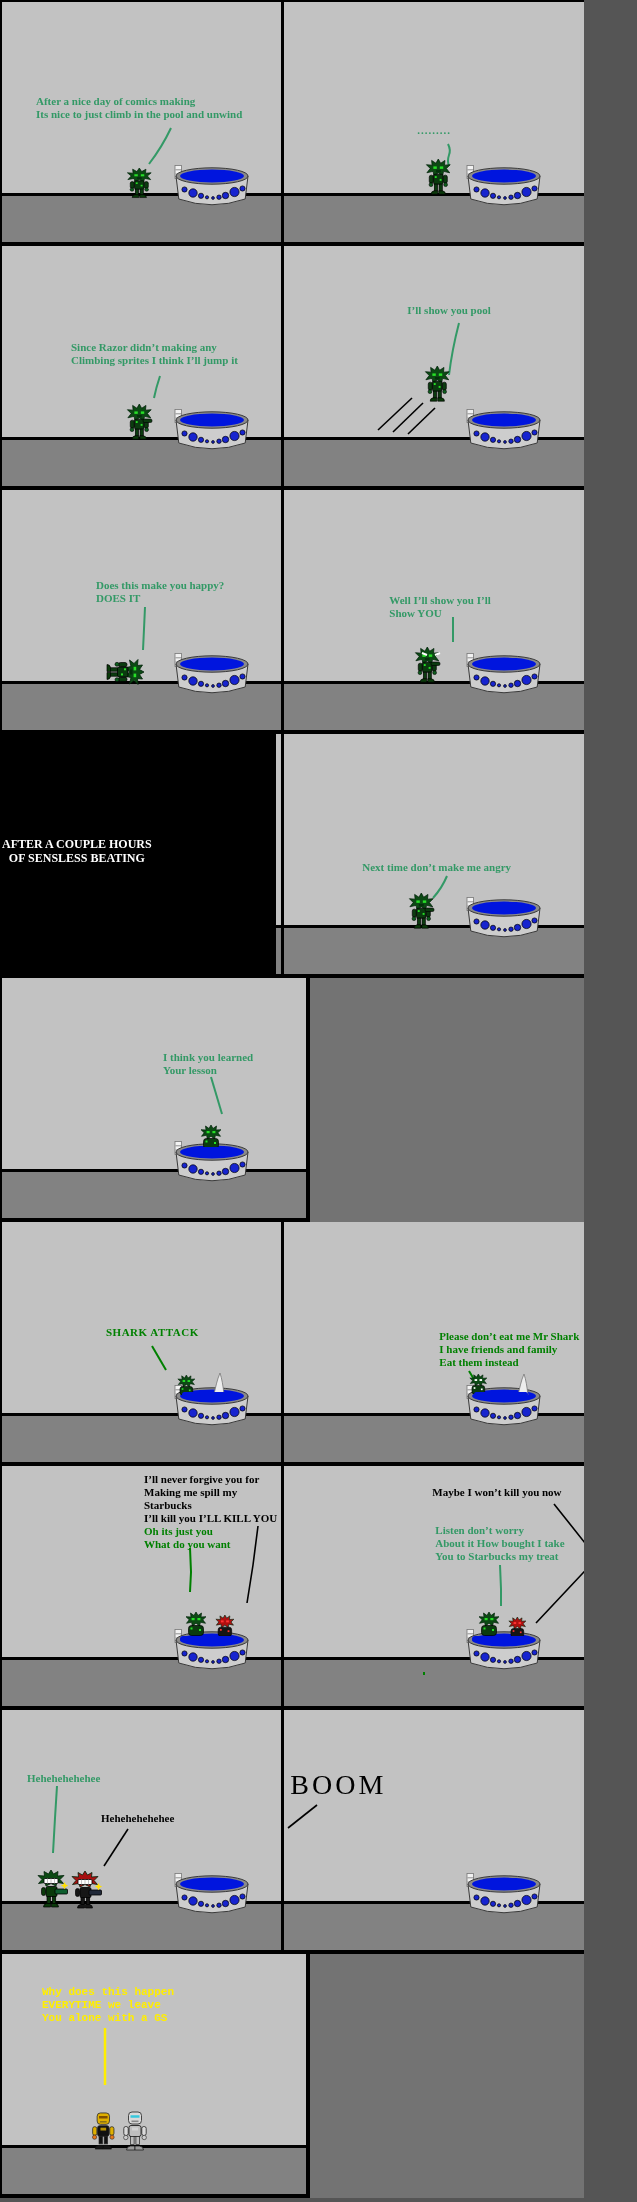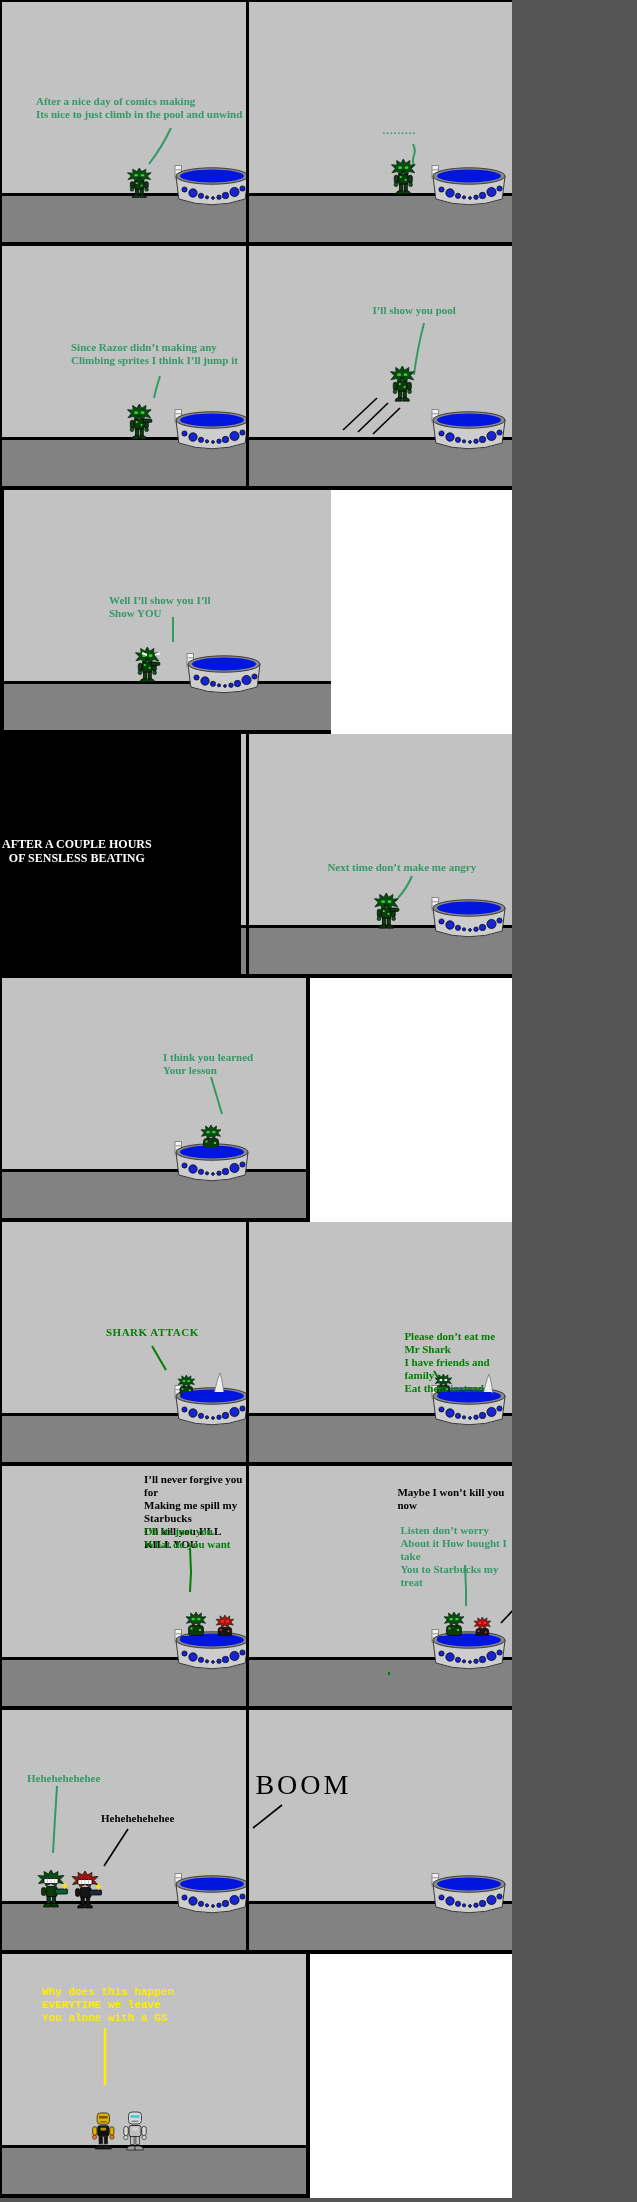--- a/index.html
+++ b/index.html
@@ -1,16 +1,16 @@
 <!DOCTYPE html>
 <html><head>
 <meta charset="utf-8">
 <style>
   html,body{margin:0;padding:0;background:#555;}
-  #comic{width:512px;margin:0;background:#ffffff;border-top:2px solid #000;font-family:"Liberation Serif",serif;}
+  #comic{width:584px;margin:0;background:#737373;border-top:2px solid #000;font-family:"Liberation Serif",serif;}
   .row{display:flex;height:244px;}
   .panel{position:relative;height:240px;border-bottom:4px solid #000;background:#C2C2C2;overflow:hidden;}
   .pl{width:304px;border-left:2px solid #000;}
   .gap{width:4px;background:#000;height:244px;}
   .pr{width:327px;}
   .gline{position:absolute;left:0;right:0;top:191px;height:3px;background:#000;}
   .gfloor{position:absolute;left:0;right:0;top:194px;bottom:0;background:#828282;}
   .art{position:absolute;left:0;top:0;}
   .t{position:absolute;font-weight:bold;font-size:11px;line-height:13px;white-space:pre-line;z-index:4;}
   .teal{color:#339966;}
@@ -167,20 +167,33 @@
         </g>
         <g transform="translate(140,120) scale(0.95)">
             <use href="#spikebot" width="28" height="38"></use>
           </g>
       </svg>
       <div class="t teal" style="left:123px;top:58px">I’ll show you pool</div>
     </div>
   </div>
 
   <div class="row">
+    <div class="panel pl">
+      <div class="gline"></div>
+        <div class="gfloor"></div>
+      <svg class="art" width="304" height="240">
+        <path d="M143,117 l-1,22 -1,21" fill="none" stroke="#339966" stroke-width="2"></path>
+        <use href="#pool" x="170" y="163" width="80" height="42"></use>
+        <g transform="translate(142,168) rotate(90)">
+            <use href="#spikebot" width="28" height="38"></use>
+          </g>
+      </svg>
+      <div class="t teal" style="left:94px;top:89px">Does this make you happy?
+DOES IT</div>
+    </div>
     <div class="gap"></div>
     <div class="panel pr">
       <div class="gline"></div>
         <div class="gfloor"></div>
       <svg class="art" width="327" height="240">
         <line x1="169" y1="127" x2="169" y2="152" stroke="#339966" stroke-width="2"></line>
         <use href="#pool" x="180" y="163" width="80" height="42"></use>
         <g transform="translate(130,157) scale(0.95)">
             <use href="#spikebot" width="28" height="38"></use>
           </g>

